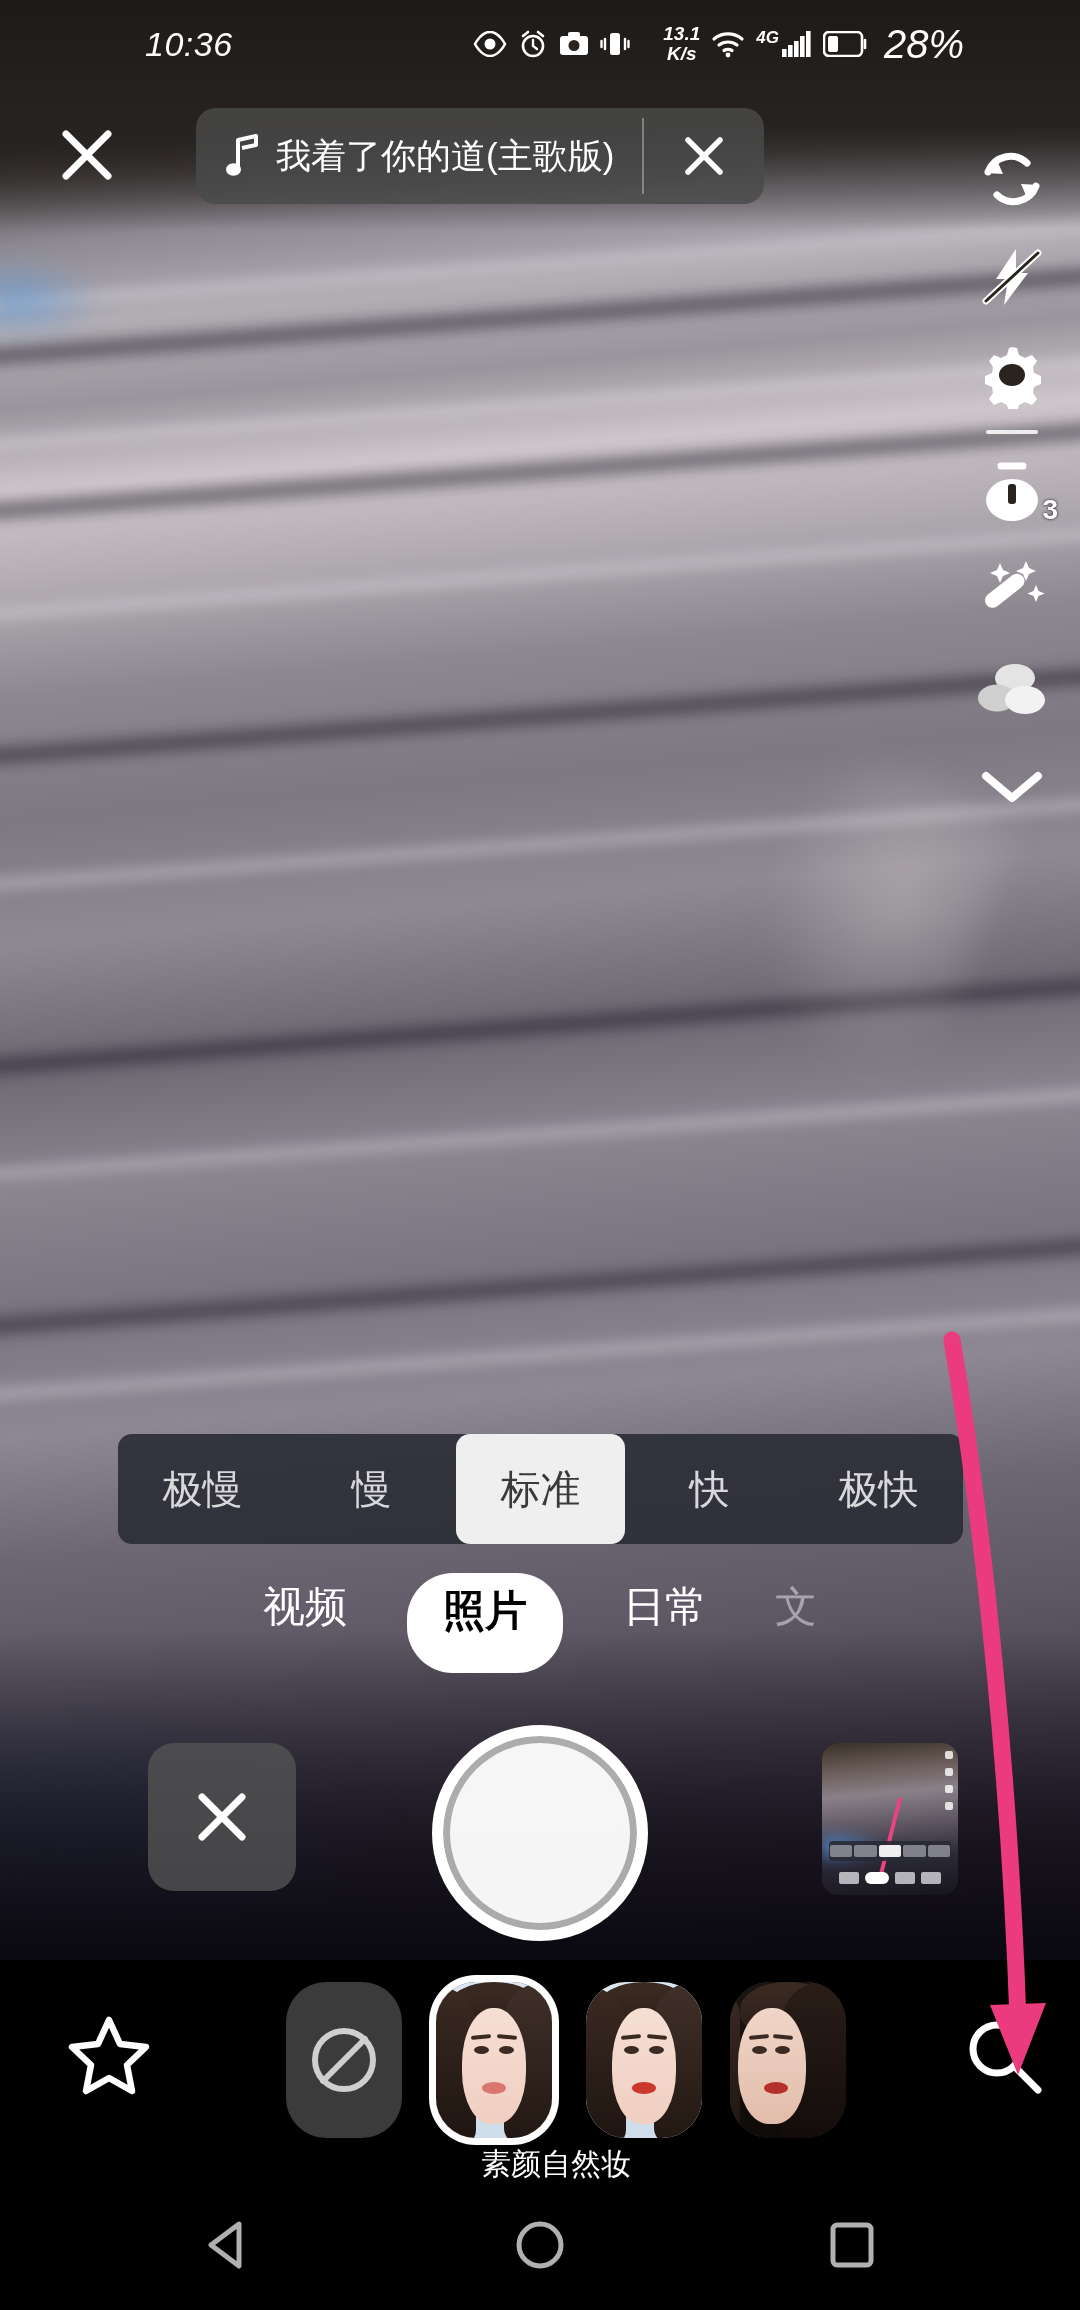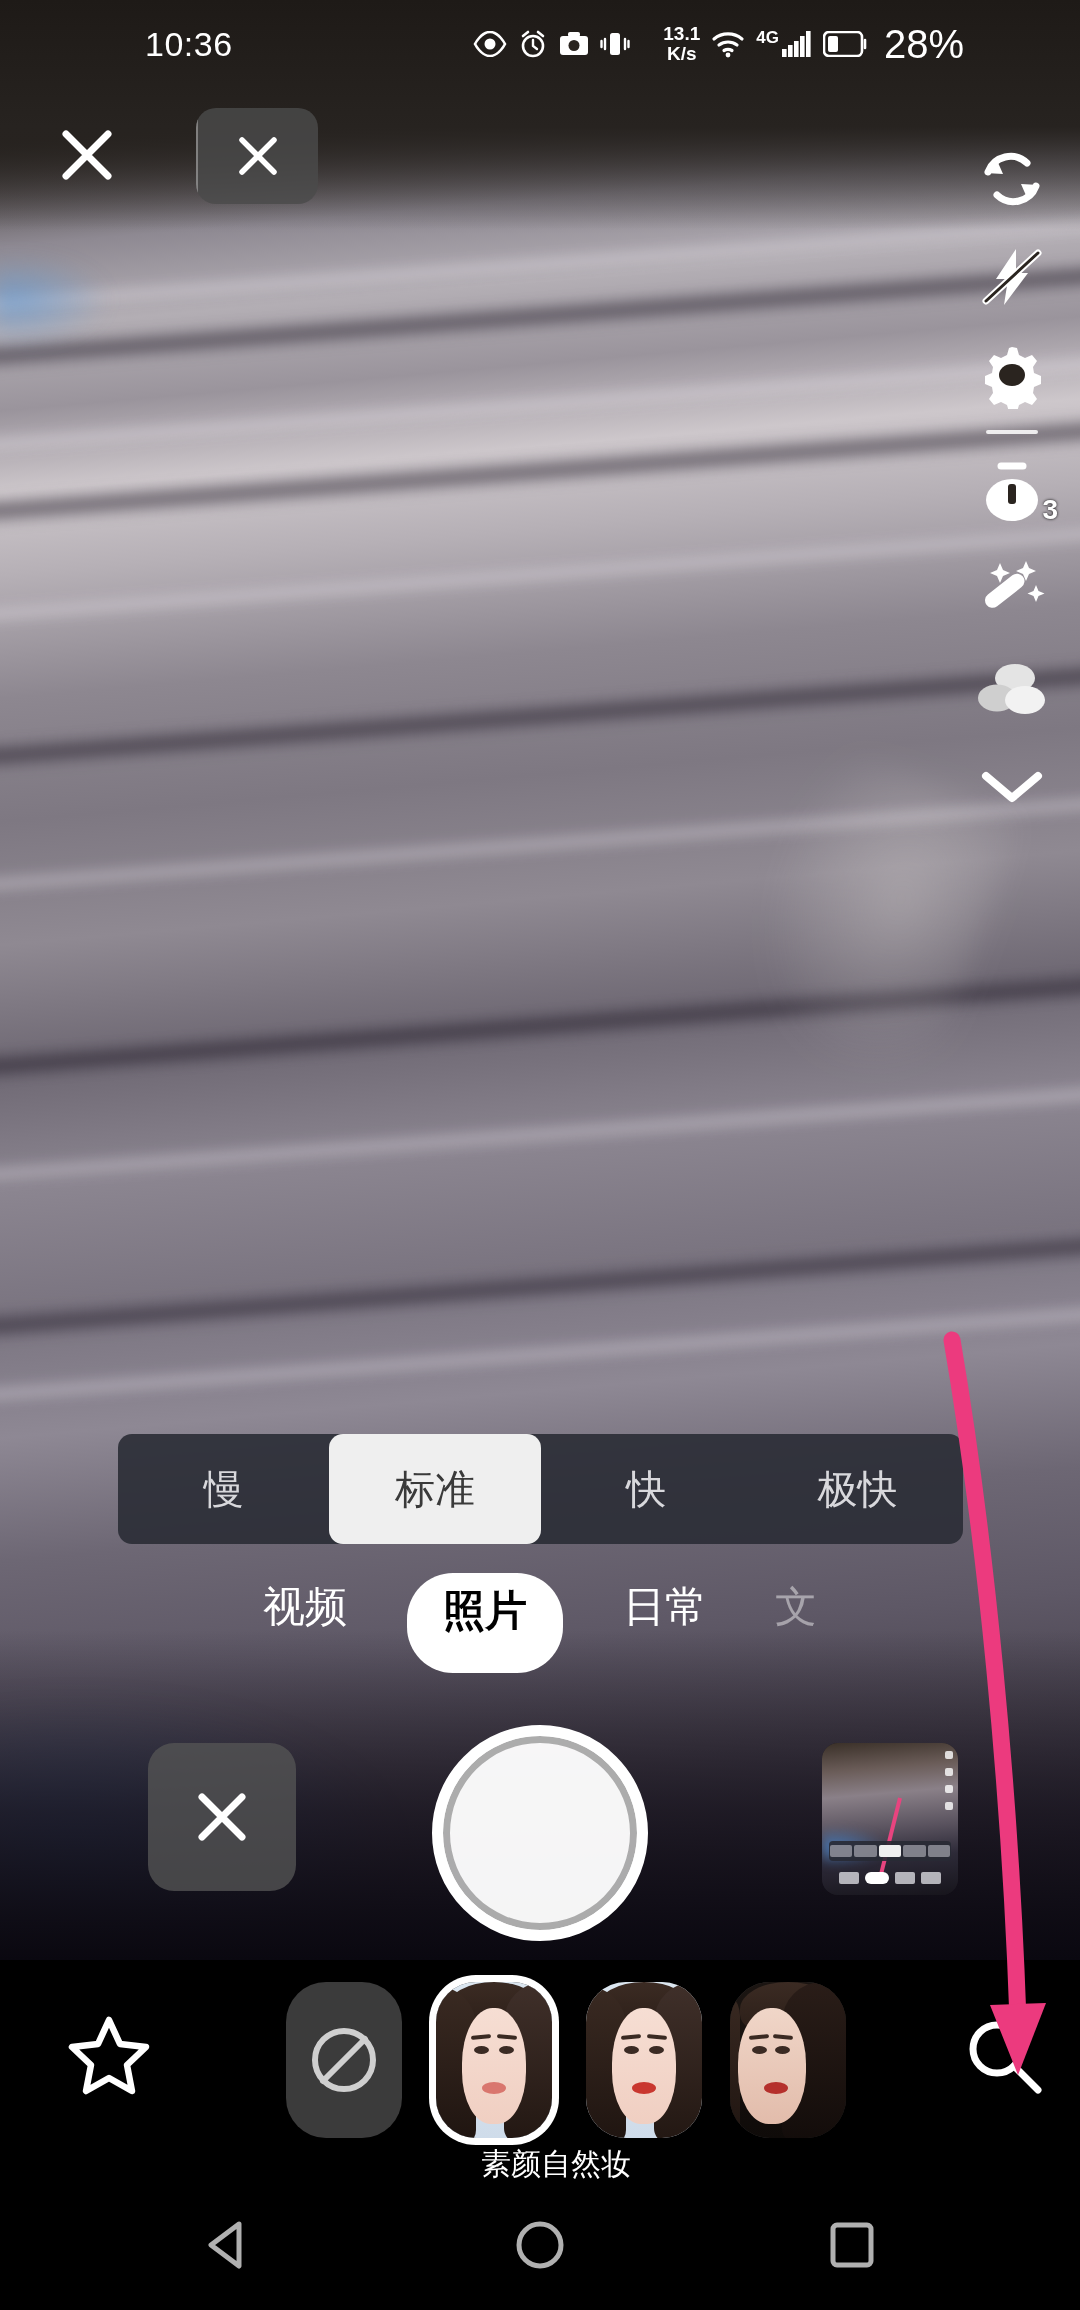--- a/index.html
+++ b/index.html
@@ -59,21 +59,21 @@
   .vf-glow {
     position:absolute; left:760px; top:770px; width:220px; height:300px;
     background:radial-gradient(ellipse at 60% 40%, rgba(255,250,245,0.25), rgba(255,255,255,0) 70%);
     filter:blur(14px); transform:rotate(20deg);
   }
 
   
   .statusbar {
     position:absolute; left:0; top:0; width:1004px; height:88px;
     display:flex; align-items:center; justify-content:space-between;
-    padding:0 40px; color:#fff; z-index:30;
+    padding:0 40px; color:#fff; z-index:30;font-style:italic;
   }
   .sb-time { font-size:34px; letter-spacing:0.5px; margin-left:105px; }
   .sb-right { display:flex; align-items:center; gap:11px; }
   .sb-ico { display:block; }
   .sb-net { font-size:19px; line-height:20px; text-align:center; font-weight:bold;margin-left:22px; }
   .sb-batt-txt { font-size:40px; margin-left:6px; }
 
   
   .topbar {
     position:absolute; left:0; top:92px; width:1080px; height:130px; z-index:25;
@@ -328,20 +328,27 @@
   </div>
 
   <div class="topbar">
     <div class="close-x">
       <svg width="52" height="52" viewBox="0 0 52 52">
         <path d="M5 5L47 47M47 5L5 47" stroke="#fff" stroke-width="7" stroke-linecap="round"></path>
       </svg>
     </div>
 
     <div class="music-pill">
+      <div class="music-main">
+        <svg class="music-note" width="34" height="44" viewBox="0 0 34 44">
+          <path d="M12 34V6l18-4v9L16 14" fill="none" stroke="#fff" stroke-width="4" stroke-linejoin="round"></path>
+          <ellipse cx="7.5" cy="35.5" rx="7.5" ry="6.2" fill="#fff"></ellipse>
+        </svg>
+        <span class="music-title">我着了你的道(主歌版)</span>
+      </div>
       <div class="music-sep"></div>
       <div class="music-close">
         <svg width="44" height="44" viewBox="0 0 44 44">
           <path d="M6 6L38 38M38 6L6 38" stroke="#fff" stroke-width="5.5" stroke-linecap="round"></path>
         </svg>
       </div>
     </div>
   </div>
 
   <div class="rail">
@@ -399,20 +406,21 @@
     </div>
 
     <div class="rail-item">
       <svg width="64" height="38" viewBox="0 0 64 38">
         <path d="M6 8l26 22L58 8" fill="none" stroke="#fff" stroke-width="8" stroke-linecap="round" stroke-linejoin="round"></path>
       </svg>
     </div>
   </div>
 
   <div class="speedbar">
+    <div class="speed-item">极慢</div>
     <div class="speed-item">慢</div>
     <div class="speed-item sel">标准</div>
     <div class="speed-item">快</div>
     <div class="speed-item">极快</div>
   </div>
 
   <div class="modes">
     <div class="mode">视频</div>
     <div class="mode sel">照片</div>
     <div class="mode">日常</div>

